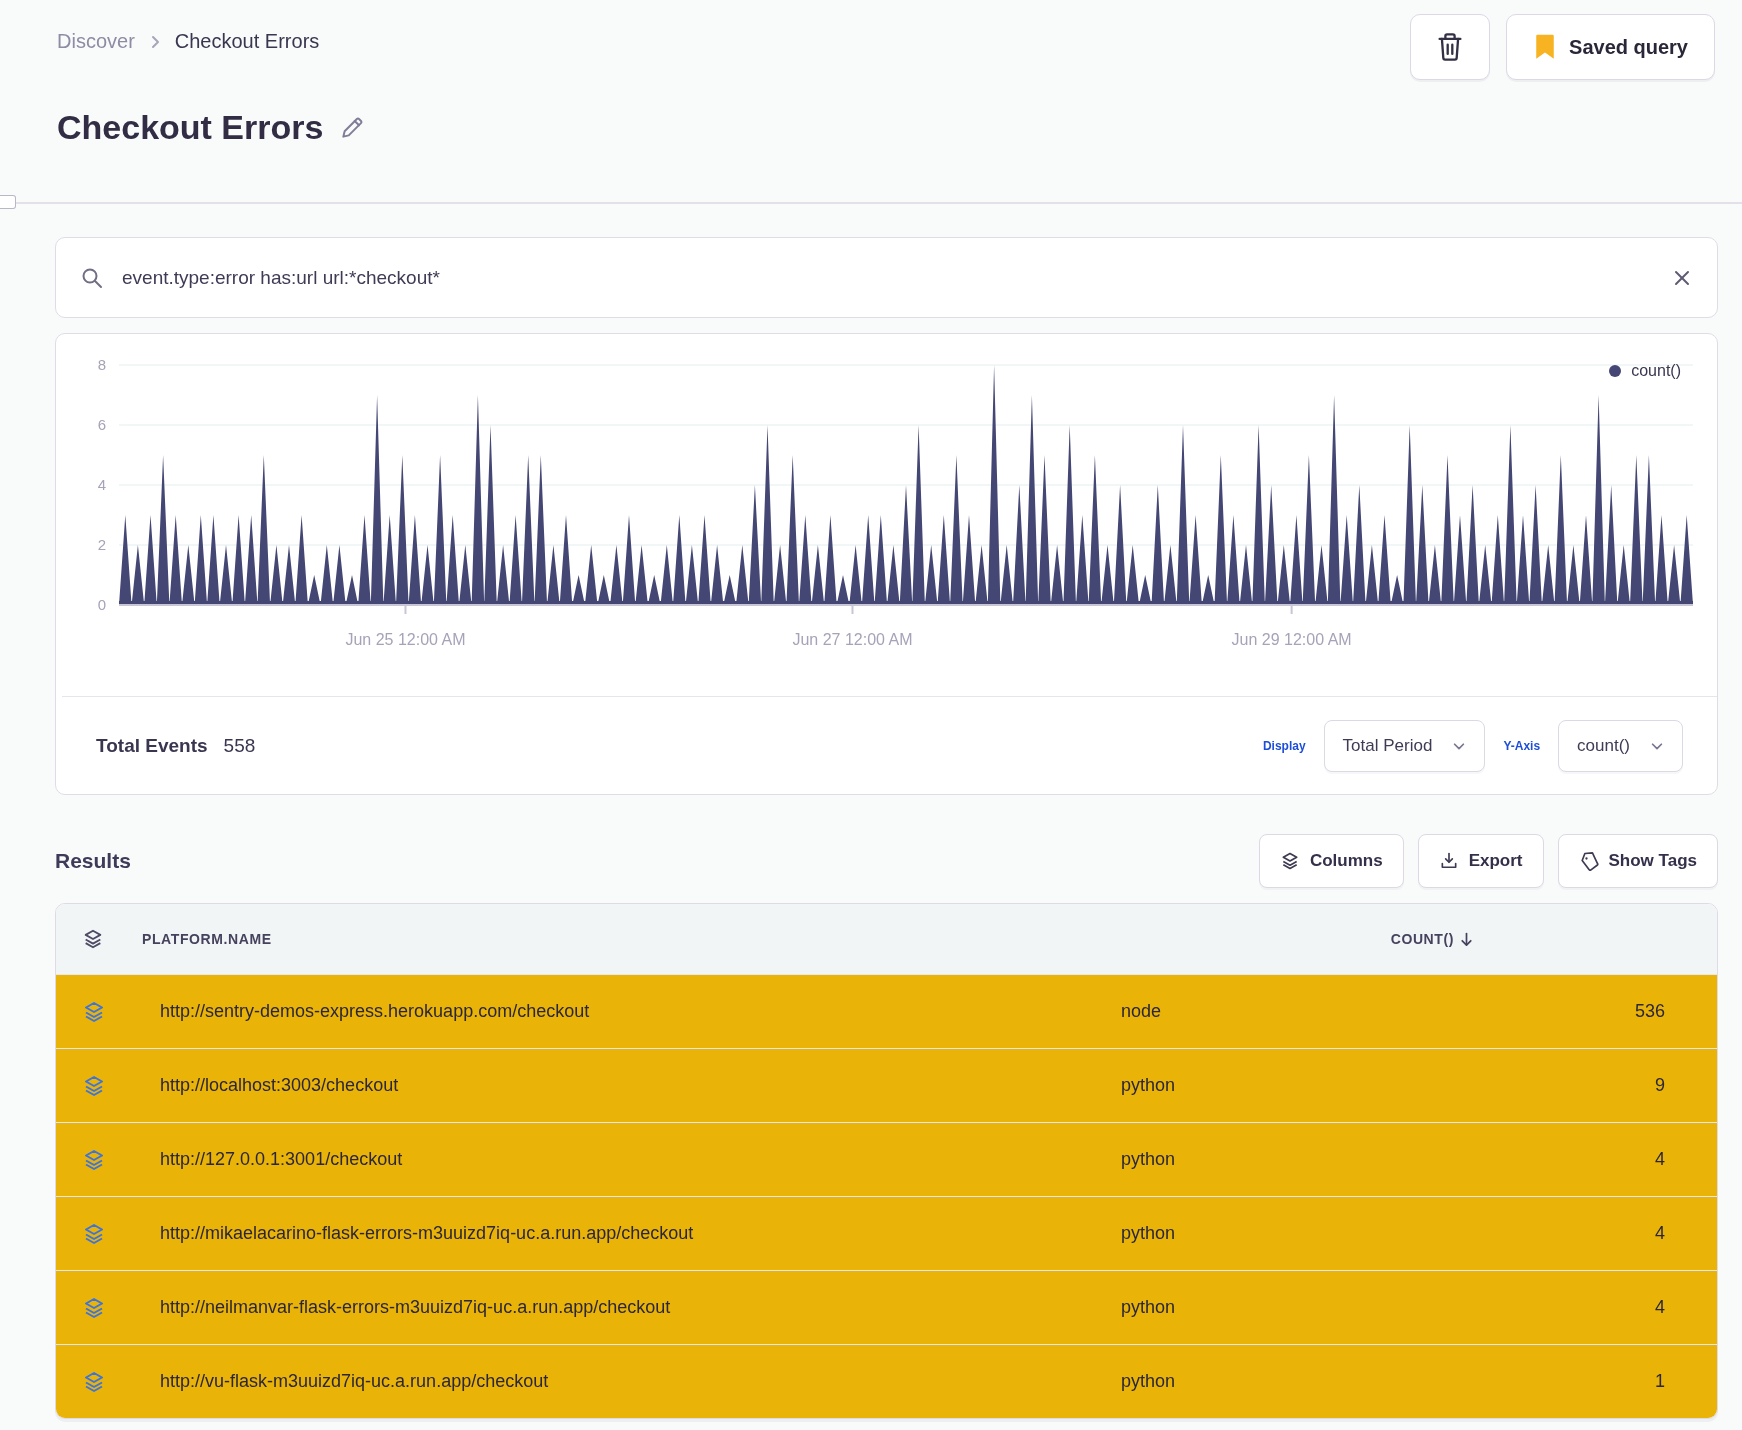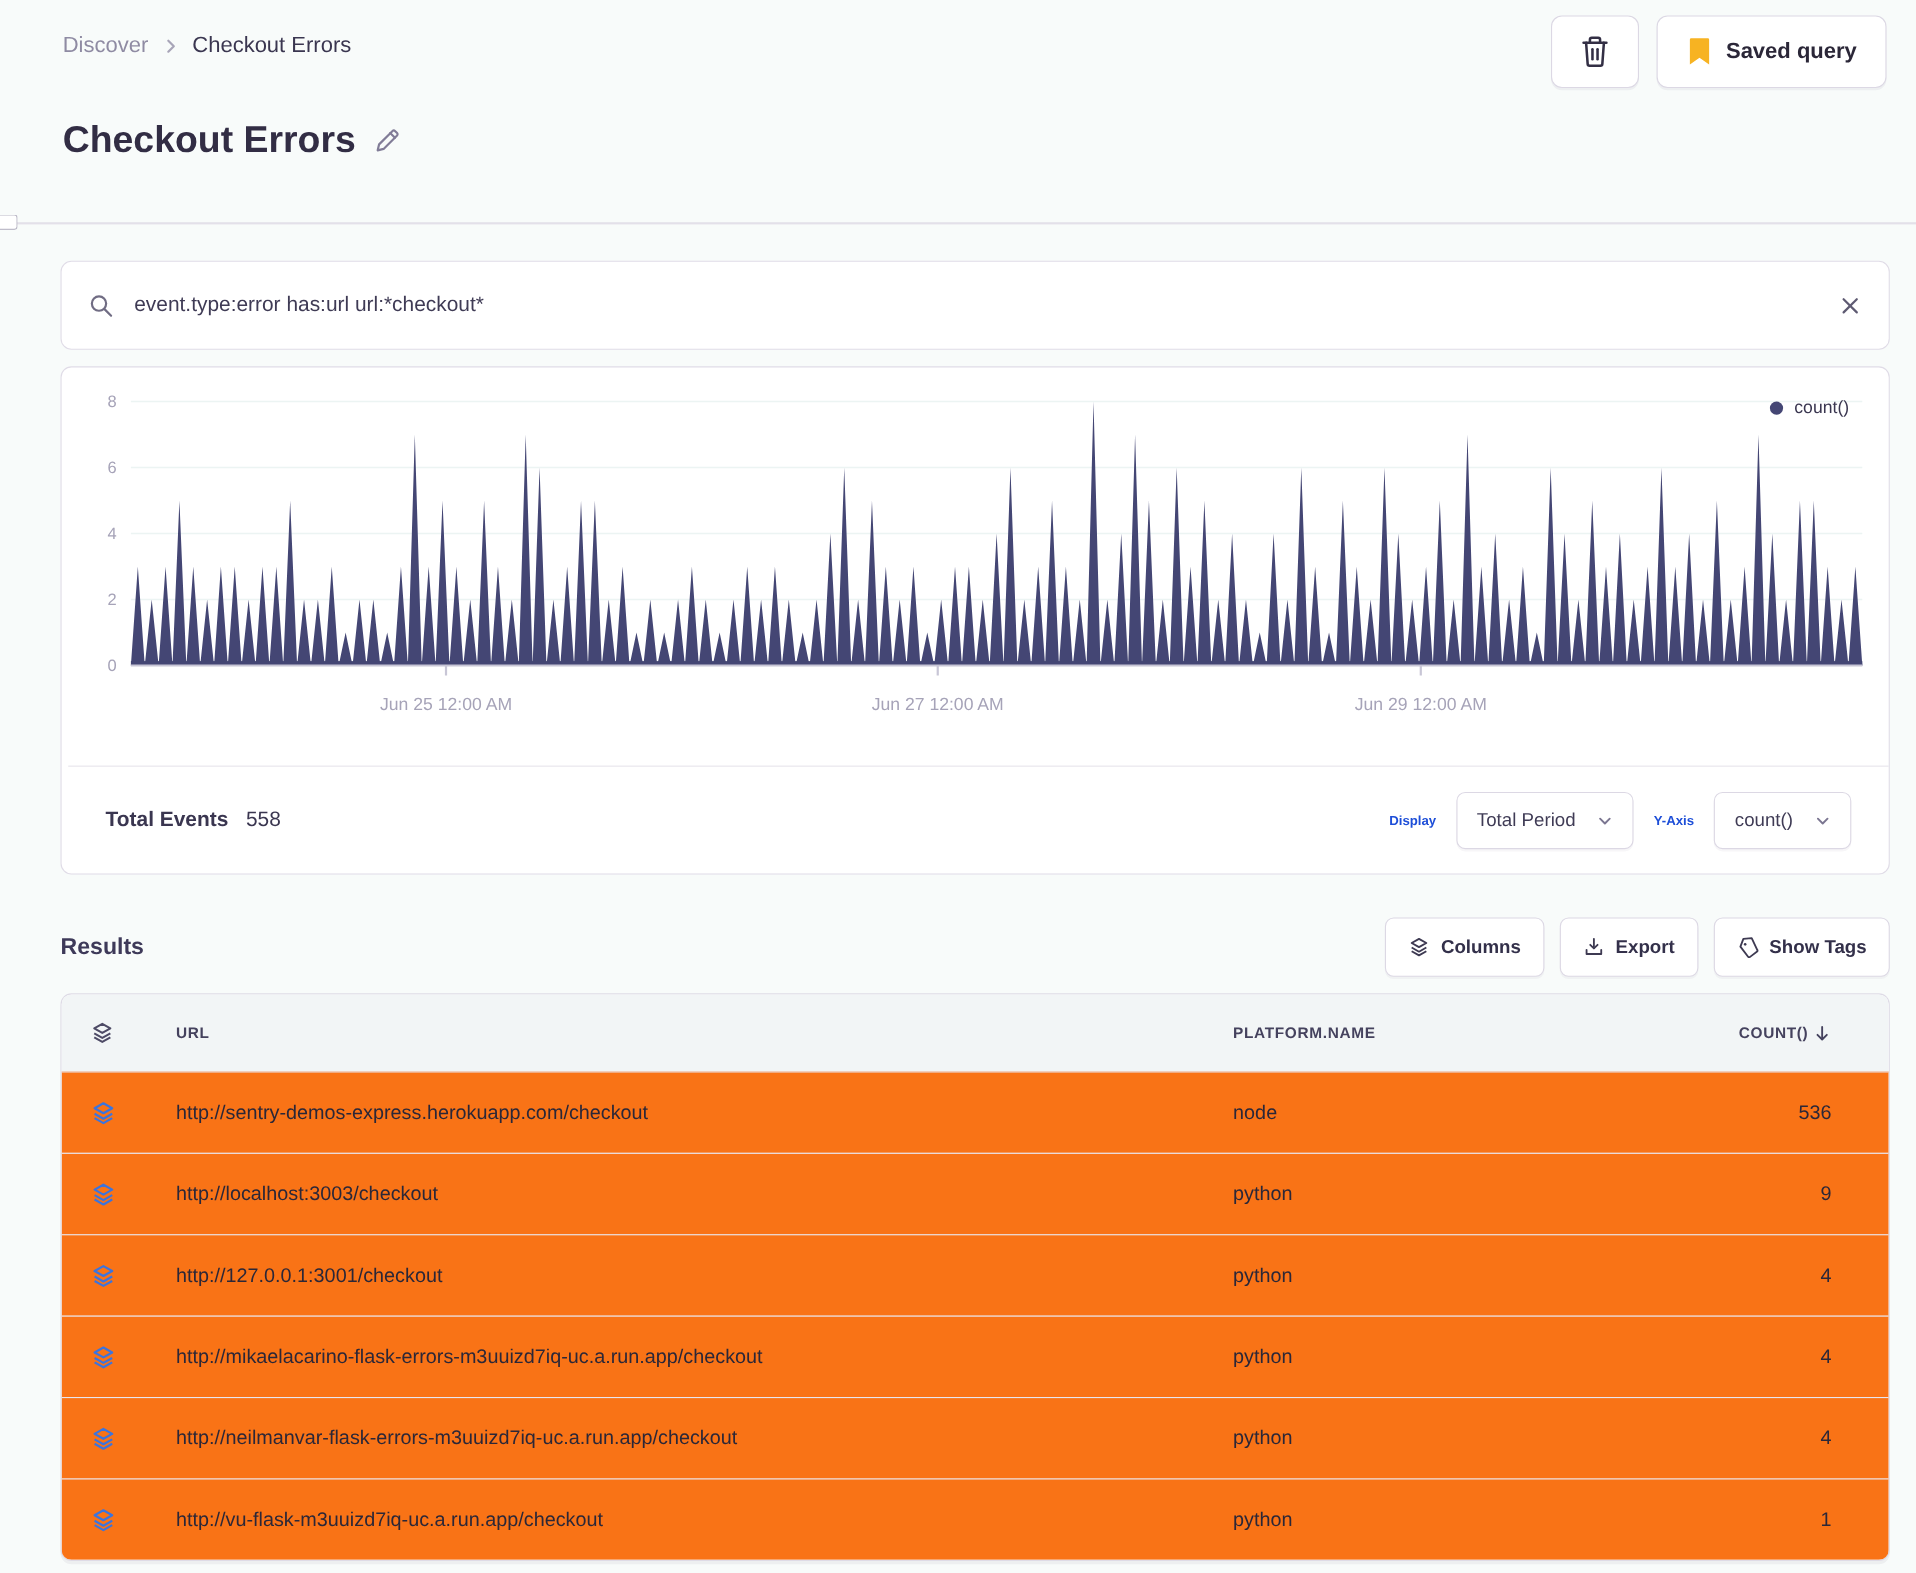--- a/index.html
+++ b/index.html
@@ -81,21 +81,21 @@
   
   .table-card { position:absolute; left:55px; top:903px; width:1663px;
     background:#fff; border:1.5px solid #DEDBE6; border-radius:10px; overflow:hidden;
     box-shadow:0 3px 0 rgba(40,20,60,0.05); }
   .t-row { display:grid; grid-template-columns:60px 1fr 380px 190px; align-items:center; padding:0 26px; }
   .t-head { height:70px; background:#F2F5F6; }
   .t-head .th { font-size:14px; font-weight:700; letter-spacing:0.6px; color:#45425E; text-transform:uppercase; }
   .th-url { padding-left:18px; }
   .th-count { display:flex; align-items:center; justify-content:flex-end; gap:4px; }
   .sort-arrow { color:#45425E; display:flex; }
-  .t-body-row { height:74px; border-top:1.5px solid #E9E6EF; background:#f97316; cursor:pointer; }
+  .t-body-row { height:74px; border-top:1.5px solid #E9E6EF; background:#eab308; cursor:pointer; }
   .t-body-row:first-of-type { border-top:none; }
   .cell-icon { display:flex; align-items:center; }
   .stack-blue { color:#3C74DD; }
   .stack-dark { color:#4E4B66; }
   .cell-url { padding-left:18px; font-size:18px; color:#2B2738; white-space:nowrap; overflow:hidden; }
   .cell-platform { font-size:18px; color:#2B2738; }
   .cell-count { font-size:18px; color:#2B2738; text-align:right; padding-right:26px; }
 </style>
 </head>
 <body>
@@ -251,21 +251,20 @@
 
 <div class="table-card">
   <div class="t-row t-head">
     <span class="cell-icon stack-dark">
       <svg width="22" height="22" viewBox="0 0 24 24" fill="none" stroke="currentColor" stroke-width="2" stroke-linejoin="round">
           <path d="M12 3 20 7.5 12 12 4 7.5Z"></path>
           <path d="M4 12.5 12 17l8-4.5"></path>
           <path d="M4 16.5 12 21l8-4.5"></path>
         </svg>
     </span>
-    <span class="th th-url">URL</span>
     <span class="th">PLATFORM.NAME</span>
     <span class="th th-count" style="padding-right:26px;">
       <span>COUNT()</span>
       <span class="sort-arrow">
         <svg width="17" height="17" viewBox="0 0 20 20" fill="none" stroke="currentColor" stroke-width="2" stroke-linecap="round" stroke-linejoin="round">
             <path d="M10 3v13"></path>
             <path d="M5 11.5 10 16.5 15 11.5"></path>
           </svg>
       </span>
     </span>

